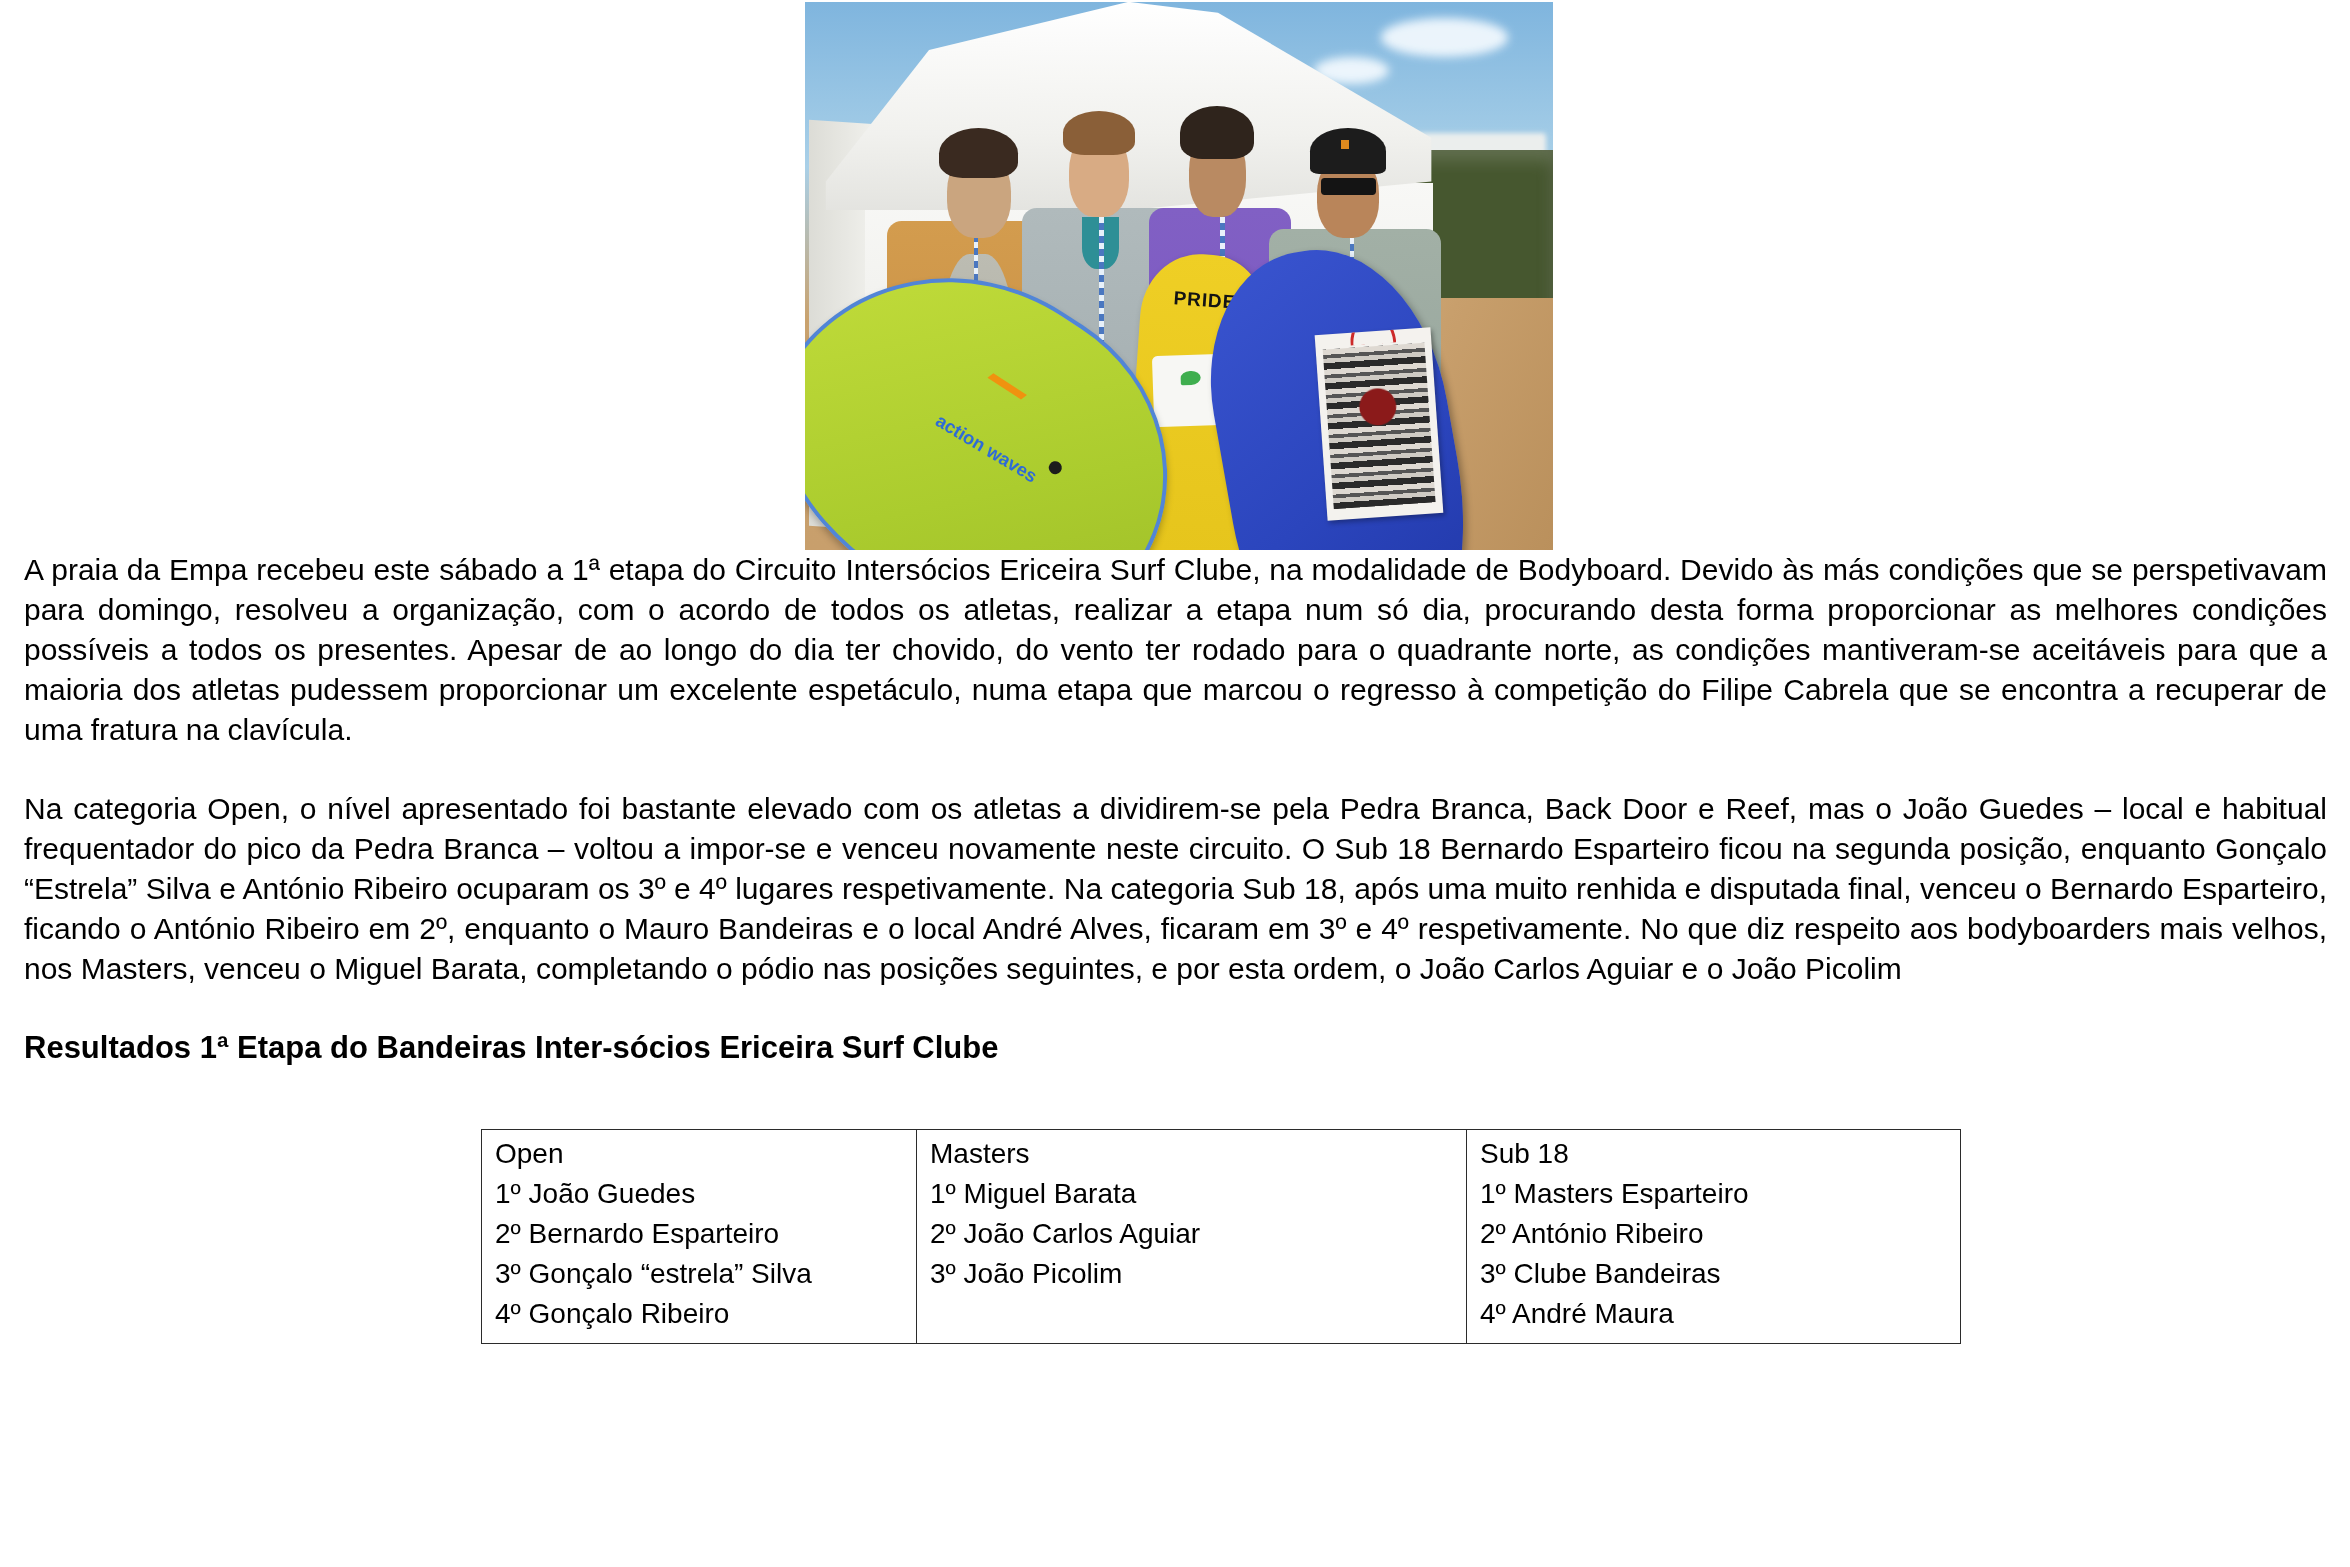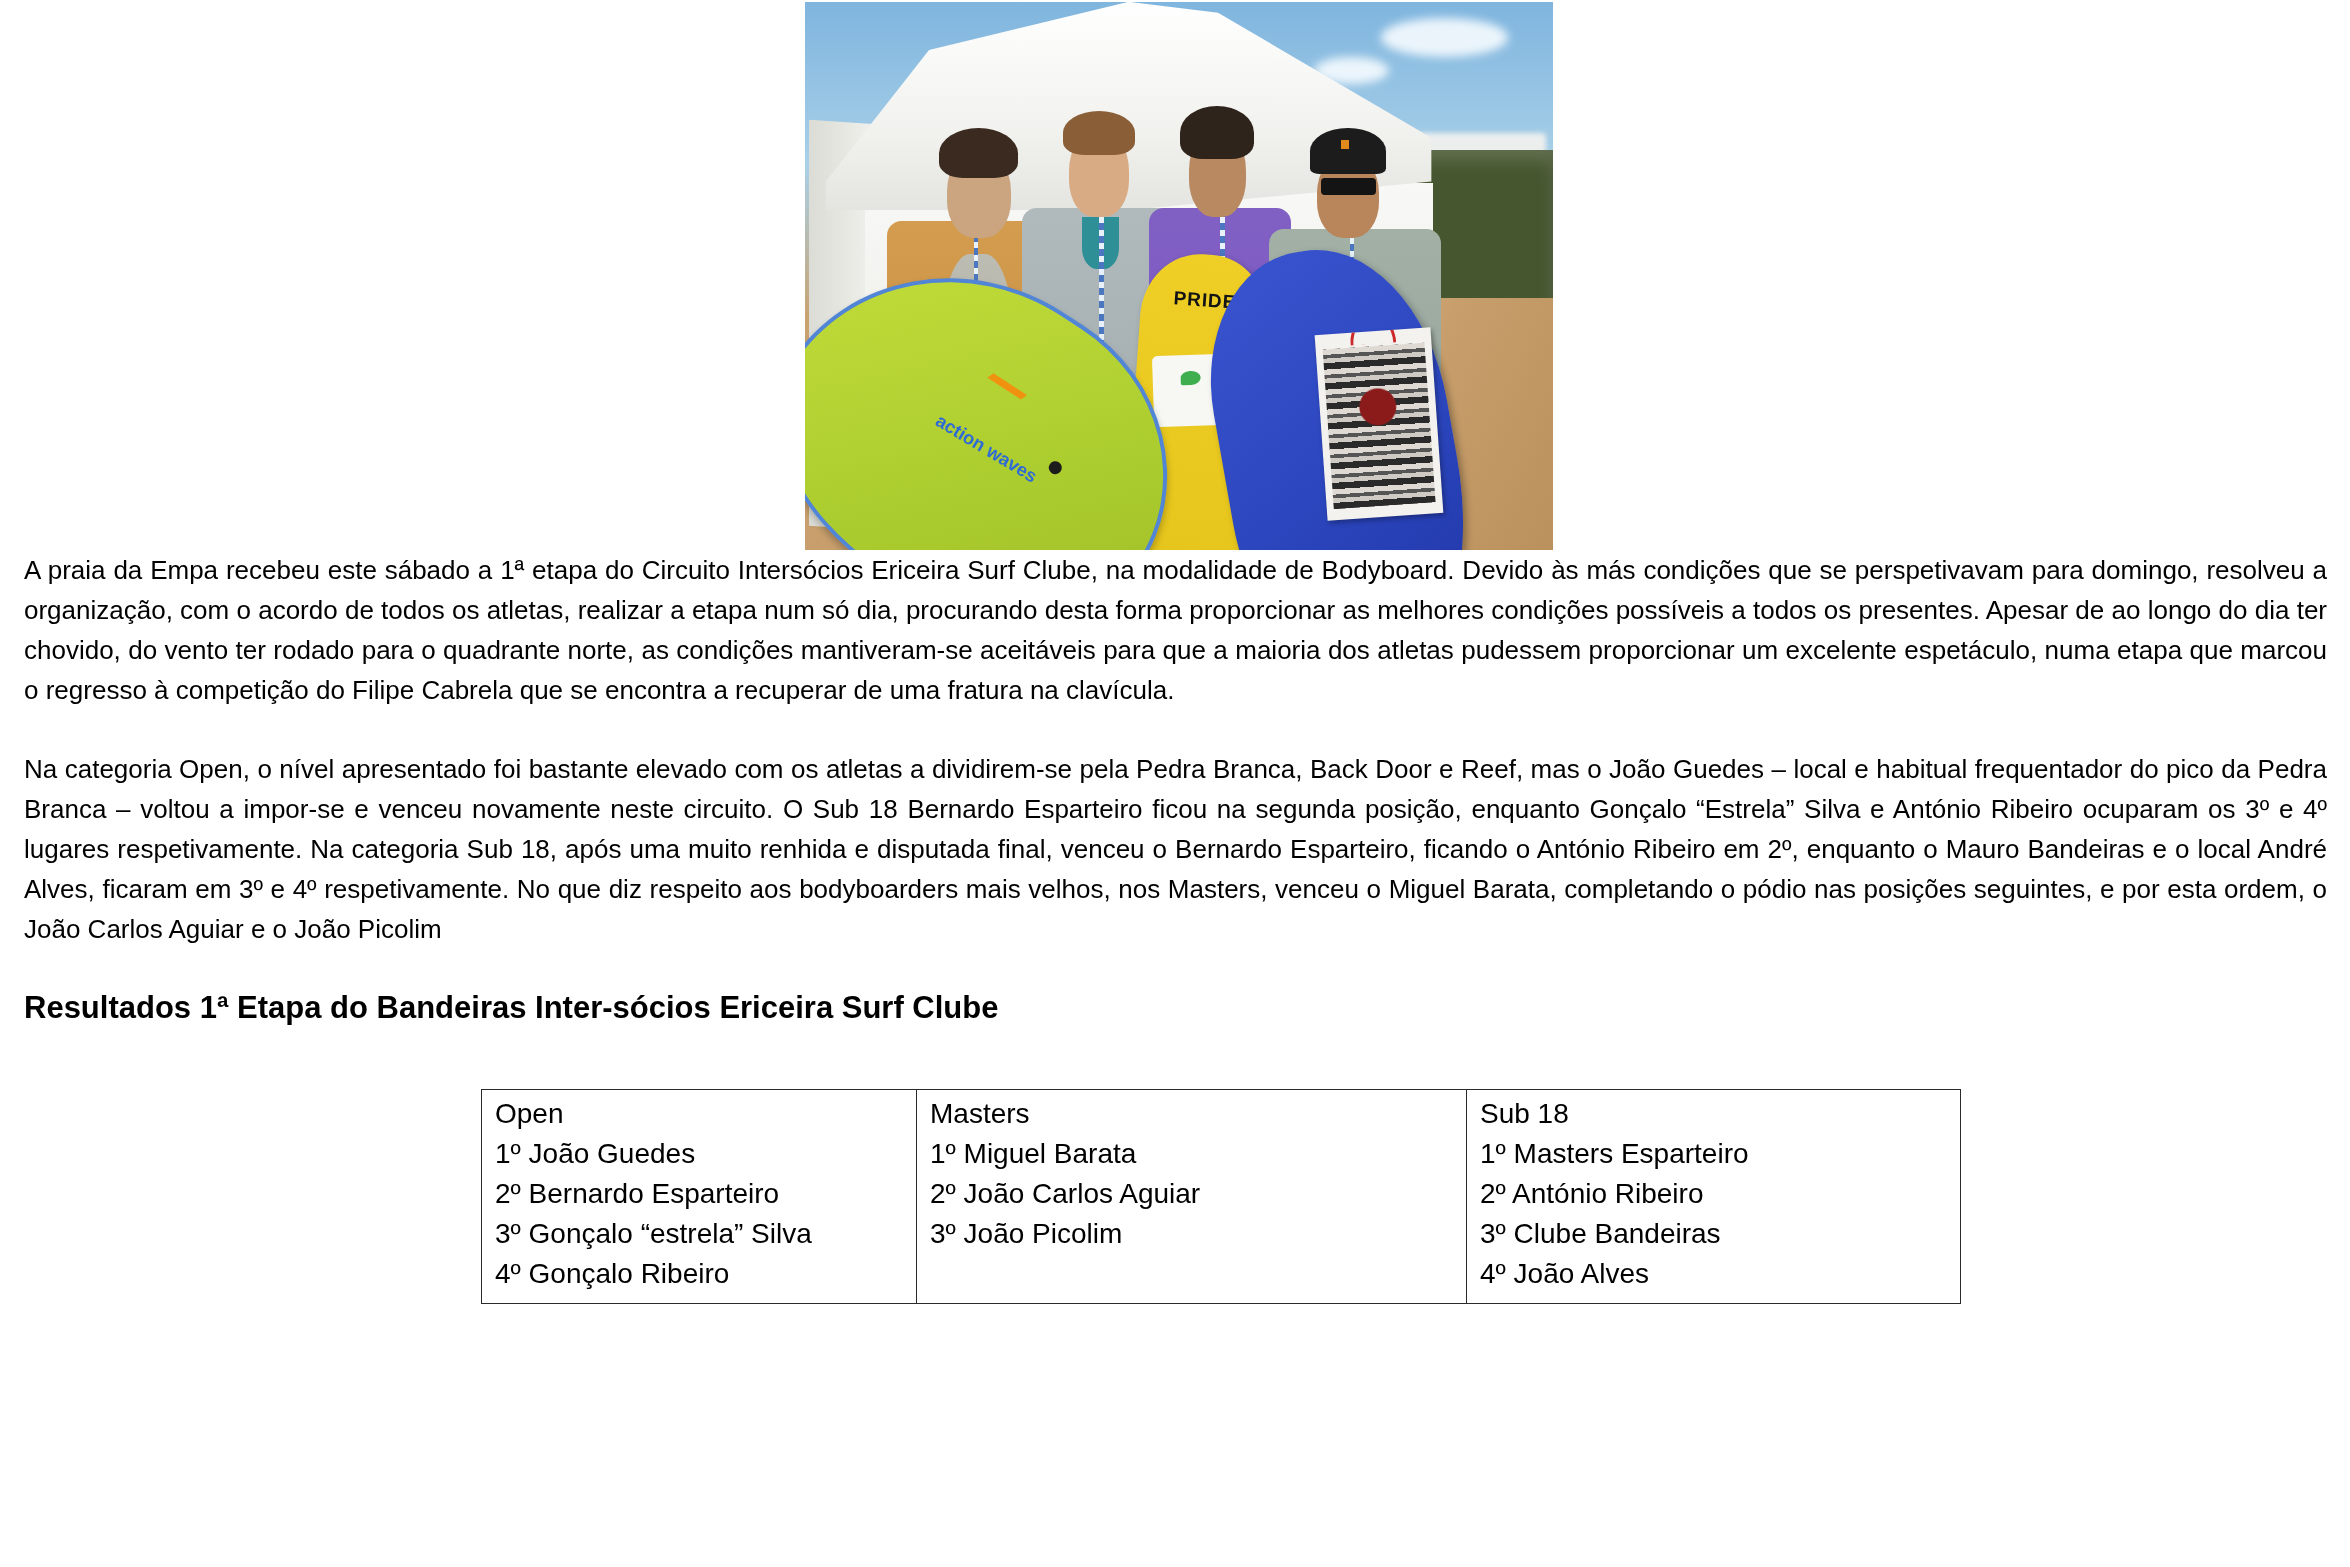--- a/index.html
+++ b/index.html
@@ -95,21 +95,21 @@
 
   
   .article { position: absolute; left: 0; right: 0; top: 550px; padding: 0 24px; }
   .doc-title {
     text-align: center; font-weight: bold;
     font-size: 31px; line-height: 40px;
     margin-top: 84px; margin-bottom: 42px;
   }
   .doc-par {
     text-align: justify;
-    font-size: 26px; line-height: 40px;
+    font-size: 30px; line-height: 40px;
     margin-bottom: 39px;
   }
   .results-heading {
     font-weight: bold; font-size: 31px; line-height: 40px;
     margin-bottom: 61px;
   }
 
   
   .results-table {
     border-collapse: collapse;
@@ -219,21 +219,21 @@
           <div class="cell-line">Masters</div>
           <div class="cell-line">1º Miguel Barata</div>
           <div class="cell-line">2º João Carlos Aguiar</div>
           <div class="cell-line">3º João Picolim</div>
         </td>
         <td class="col-sub18">
           <div class="cell-line">Sub 18</div>
           <div class="cell-line">1º Masters Esparteiro</div>
           <div class="cell-line">2º António Ribeiro</div>
           <div class="cell-line">3º Clube Bandeiras</div>
-          <div class="cell-line">4º João Alves</div>
+          <div class="cell-line">4º André Maura</div>
         </td>
       </tr>
     </tbody>
       </table>
   </div>
 
 </div>
 
 
 </body></html>

